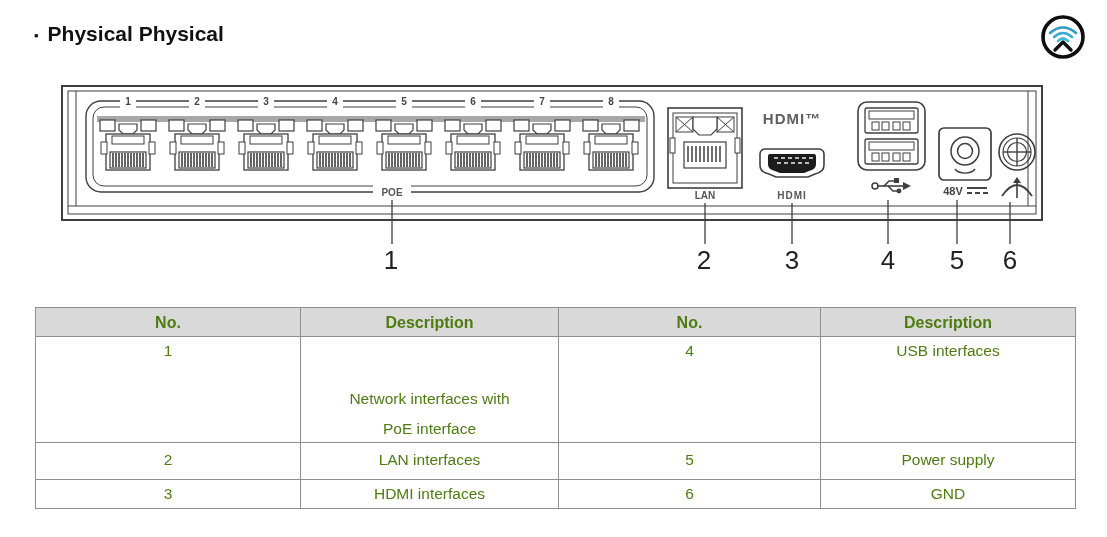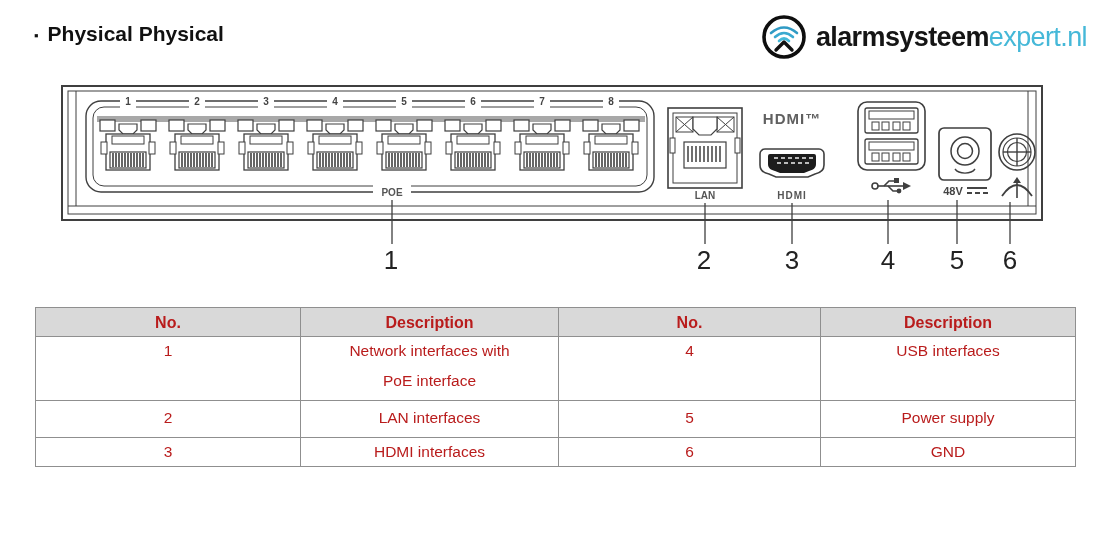--- a/index.html
+++ b/index.html
@@ -24,51 +24,48 @@
   .diagram text{font-family:"Liberation Sans",sans-serif;}
   .lbl{font-size:10px;font-weight:700;fill:#555;}
   .portnum{font-size:10px;font-weight:700;fill:#444;}
   .callout{font-size:26px;font-weight:400;fill:#222;}
   .hdmi-logo{font-size:15px;font-weight:700;fill:#606060;letter-spacing:1px;}
   .ln{stroke:#3f3f3f;fill:none;}
   .ln2{stroke:#3f3f3f;fill:#ffffff;}
   
   .spec-table{
     position:absolute;left:35px;top:307px;width:1040px;border-collapse:collapse;
-    font-size:15.5px;color:#b91c1c;table-layout:fixed;background:#fff;border-radius:16px;
+    font-size:15.5px;color:#4d7c0f;table-layout:fixed;background:#fff;border-radius:16px;
   }
   .spec-table th,.spec-table td{
     border:1px solid #8f8f8f;text-align:center;vertical-align:top;
     padding:3px 6px 2px 6px;line-height:1.45;
   }
   .spec-table th{background:#d9d9d9;font-weight:700;height:20px;font-size:16px;vertical-align:middle;}
   .row-tall td{height:58px;}
   .row-mid td{height:28px;padding-top:6px;}
   .row-low td{height:21px;}
-  .two-line div:first-child{margin-bottom:7px;}
+  .two-line div:first-child{margin-bottom:7px;margin-top:48px;}
 </style>
 </head>
 <body>
 
 <div class="page-title">
   <span class="bullet">▪</span>
   <span>Physical Physical</span>
 </div>
 
 <div class="logo">
   <svg width="48" height="48" viewBox="-24 -24 48 48">
     <circle cx="0" cy="0" r="20" fill="#fff" stroke="#0e0e0e" stroke-width="3.6"></circle>
     <path d="M-5,4 Q0,-1 5,4" stroke="#45b8d8" stroke-width="2.6" fill="none" stroke-linecap="round"></path>
     <path d="M-9,0 Q0,-8 9,0" stroke="#3aa9d0" stroke-width="2.6" fill="none" stroke-linecap="round"></path>
     <path d="M-13,-4 Q0,-15 13,-4" stroke="#2f9ac4" stroke-width="2.6" fill="none" stroke-linecap="round"></path>
     <path d="M-8,13 L0,5 L8,13" stroke="#111" stroke-width="3.4" fill="none" stroke-linecap="round" stroke-linejoin="round"></path>
   </svg>
-  <div class="logo-text">
-    <span class="bold">alarmsysteem</span><span class="light">expert.nl</span>
-  </div>
 </div>
 
 <svg class="diagram" width="1107" height="200" viewBox="0 0 1107 200">
   <defs>
     <g id="rj45">
       <path d="M20,16 h18 v6 l-4,4 h-10 l-4,-4 z" class="ln2" stroke-width="1.2"></path>
       <rect x="1" y="12" width="15" height="11" class="ln2" stroke-width="1.2"></rect>
       <rect x="42" y="12" width="15" height="11" class="ln2" stroke-width="1.2"></rect>
       <rect x="7" y="26" width="44" height="36" class="ln2" stroke-width="1.3"></rect>
       <rect x="13" y="28" width="32" height="8" class="ln" stroke-width="1"></rect>

